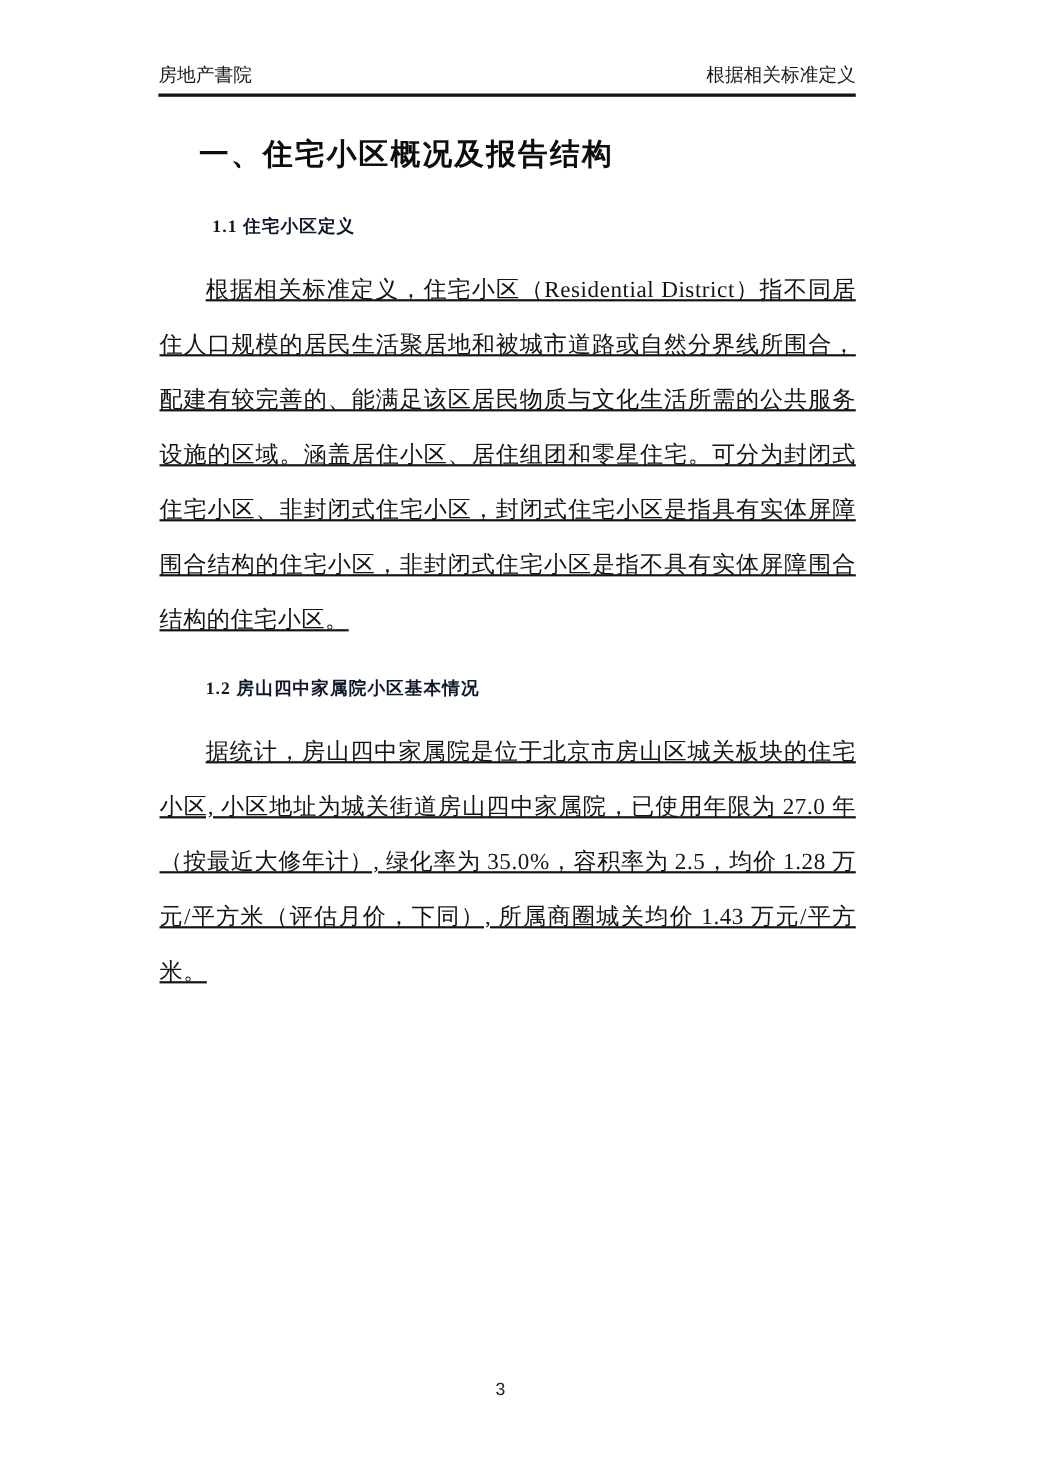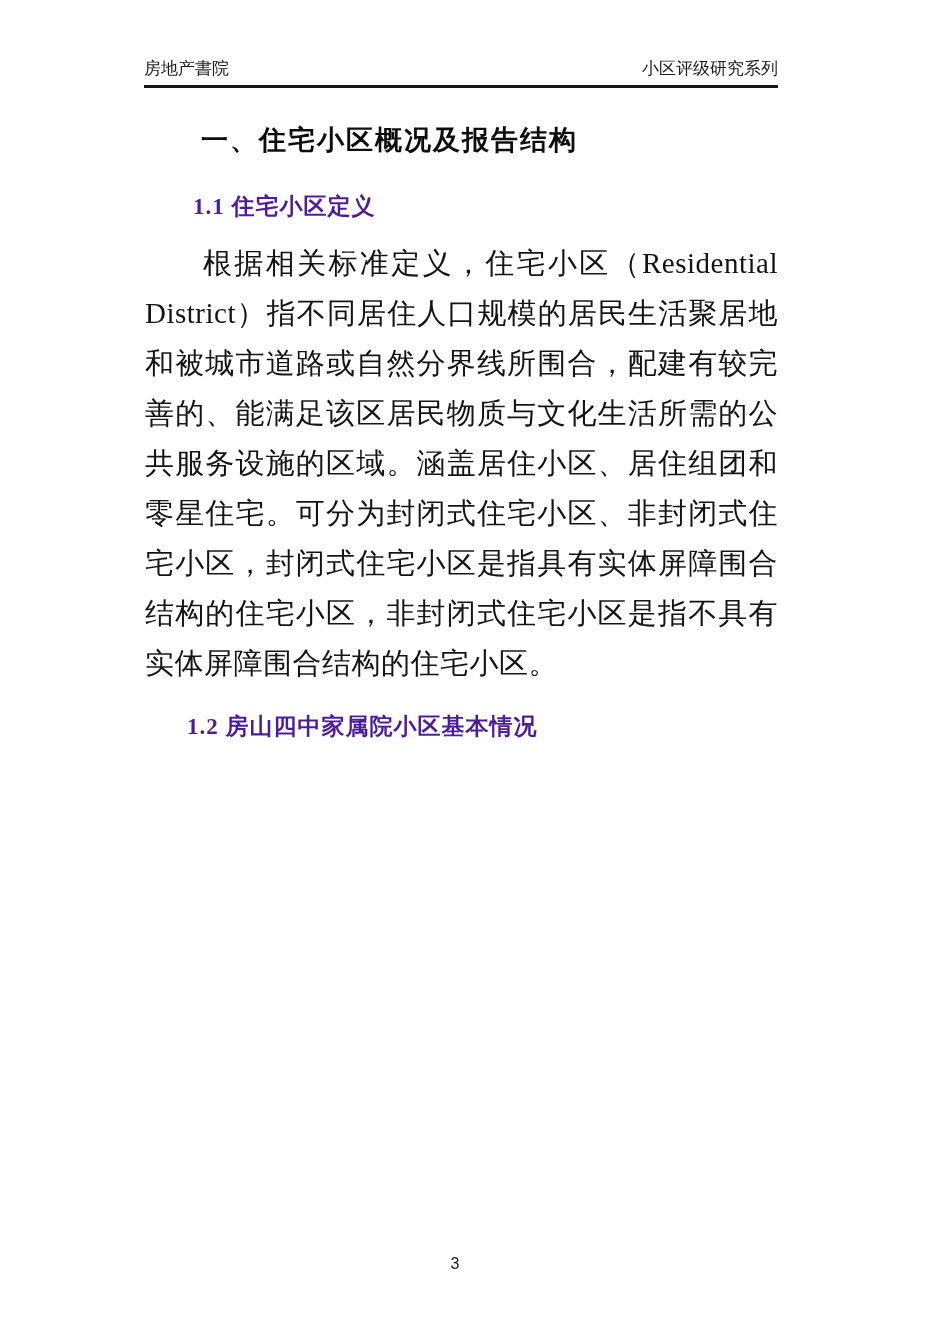--- a/index.html
+++ b/index.html
@@ -33,76 +33,78 @@
     color: #1a1a1a;
   }
   
   .content {
     position: absolute;
     left: 145px;
     right: 132px;
     top: 100px;
   }
   .main-title {
-    margin: 20px 0 0 56px;
+    margin: 20px 0 0 36px;
     font-size: 27px;
     line-height: 40px;
     font-weight: bold;
     letter-spacing: 2px;
     color: #0d0d0d;
   }
   .section-heading {
     margin: 30px 0 0 48px;
-    font-size: 23px;
+    font-size: 16px;
     line-height: 34px;
     font-weight: bold;
     letter-spacing: 1px;
-    color: #4c1d95;
+    color: #0f172a;
   }
   .section-heading.h12 { margin-top: 22px; margin-left: 42px; }
   .section-heading.h13 { margin-top: 26px; }
   .para {
     margin: 14px 0 0 0;
-    font-size: 29px;
+    font-size: 21px;
     line-height: 50px;
     text-align: justify;
     text-indent: 2em;
     letter-spacing: 0.5px;
     color: #141414;
+    text-decoration: underline;
   }
   
   .page-footer {
     position: absolute;
     left: 0;
     right: 0;
     top: 1255px;
     text-align: center;
     font-family: "Liberation Sans", "DejaVu Sans", sans-serif;
     font-size: 16px;
     color: #222222;
   }
 </style>
 </head>
 <body>
 
 <div class="page">
 
   <div class="page-header">
     <span>房地产書院</span>
-    <span>小区评级研究系列</span>
+    <span>根据相关标准定义</span>
   </div>
 
   <div class="content">
 
     <div class="main-title">一、住宅小区概况及报告结构</div>
 
     <div class="section-heading h11">1.1 住宅小区定义</div>
     <p class="para">根据相关标准定义，住宅小区（Residential District）指不同居住人口规模的居民生活聚居地和被城市道路或自然分界线所围合，配建有较完善的、能满足该区居民物质与文化生活所需的公共服务设施的区域。涵盖居住小区、居住组团和零星住宅。可分为封闭式住宅小区、非封闭式住宅小区，封闭式住宅小区是指具有实体屏障围合结构的住宅小区，非封闭式住宅小区是指不具有实体屏障围合结构的住宅小区。</p>
 
     <div class="section-heading h12">1.2 房山四中家属院小区基本情况</div>
+    <p class="para">据统计，房山四中家属院是位于北京市房山区城关板块的住宅小区, 小区地址为城关街道房山四中家属院，已使用年限为 27.0 年（按最近大修年计）, 绿化率为 35.0%，容积率为 2.5，均价 1.28 万元/平方米（评估月价，下同）, 所属商圈城关均价 1.43 万元/平方米。</p>
 
 
   </div>
 
   <div class="page-footer">
     <span>3</span>
   </div>
 
 </div>
 

